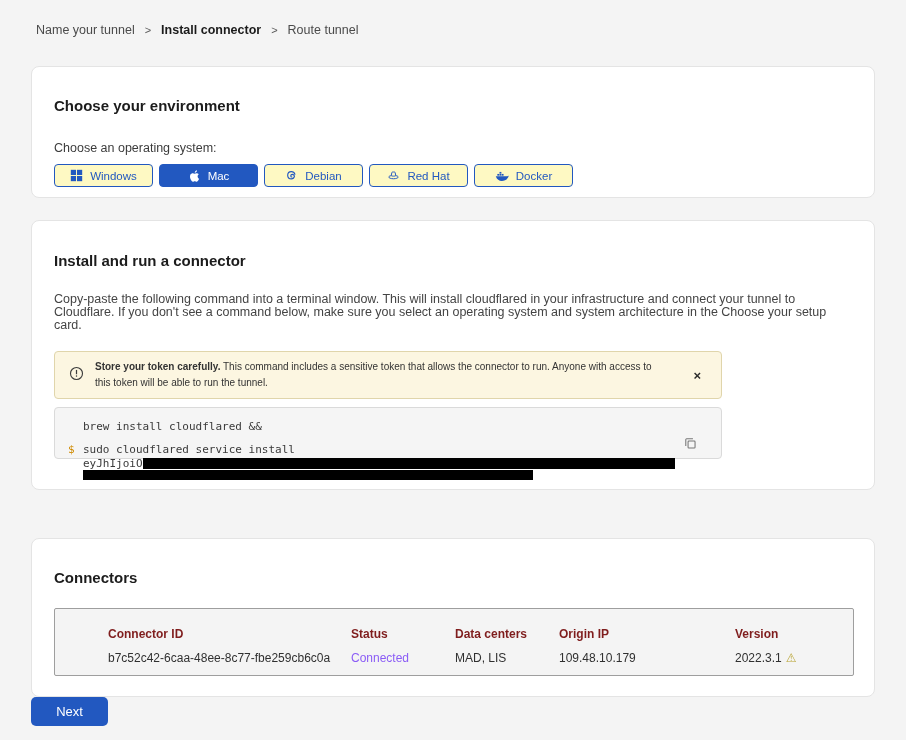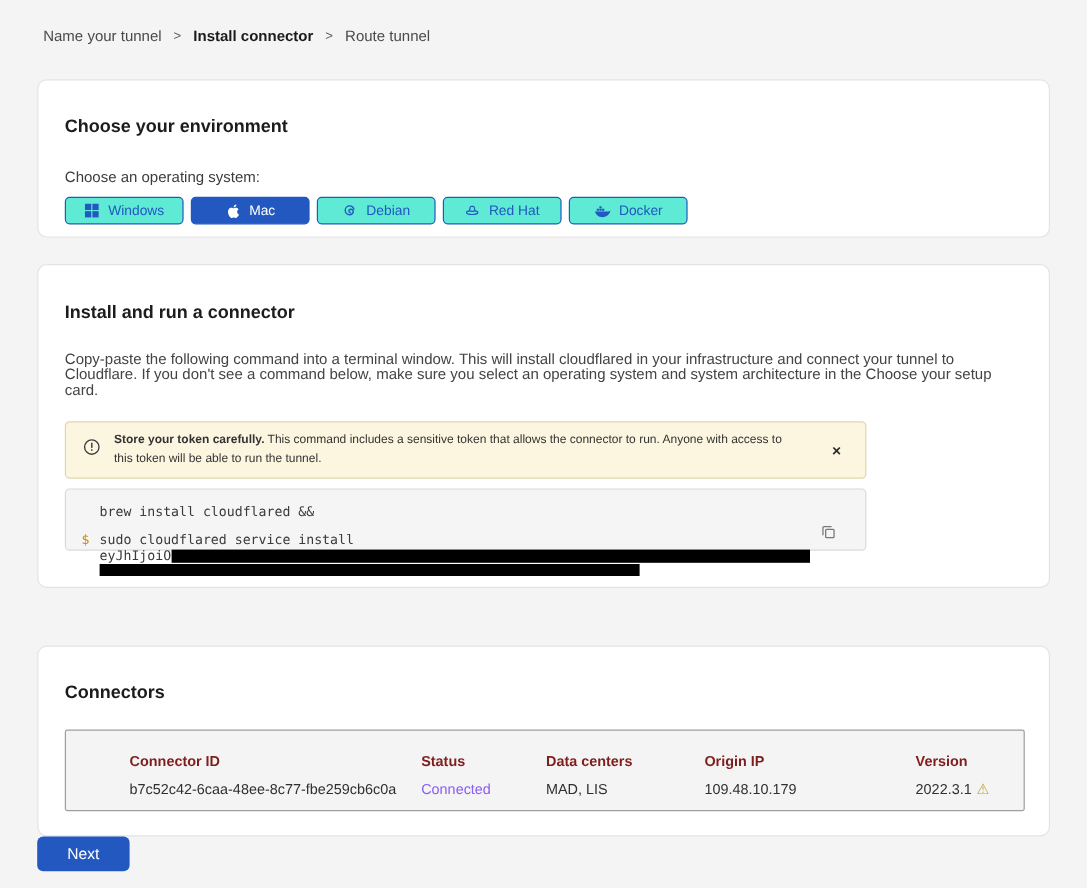--- a/index.html
+++ b/index.html
@@ -29,21 +29,21 @@
     background:#ffffff; border:1px solid #e4e4e4; border-radius:8px;
   }
   .card-title { font-size:15px; font-weight:700; color:#1c1c1c; }
 
   
   .card-env { top:66px; height:132px; padding:30px 22px 20px 22px; }
   .os-label { font-size:12.5px; color:#3c3c3c; margin-top:27px; margin-bottom:9px; }
   .os-row { display:flex; gap:6px; }
   .os-btn {
     width:99px; height:23px; border:1px solid #2258c0; border-radius:4px;
-    background:#5eead4; color:#2258c0; font-size:11.5px;
+    background:#fef9c3; color:#2258c0; font-size:11.5px;
     display:flex; align-items:center; justify-content:center; gap:7px;
     cursor:pointer; font-family:"Liberation Sans", sans-serif;
   }
   .os-btn.selected { background:#2258c0; color:#ffffff; }
   .os-btn svg { display:block; }
 
   
   .card-install { top:220px; height:270px; padding:31px 22px 0 22px; }
   .install-desc {
     margin-top:24px; font-size:12.5px; color:#444444;
@@ -88,21 +88,21 @@
     margin-top:22px; width:800px; height:68px;
     background:#f4f4f4; border:1px solid #9e9e9e; border-radius:2px;
     padding:18px 0 0 53px; font-size:12px;
   }
   .tr { display:flex; }
   .th { font-weight:700; color:#7f1d1d; }
   .td { color:#303030; margin-top:10px; }
   .col-id { width:243px; }
   .col-status { width:104px; }
   .col-dc { width:104px; }
-  .col-ip { width:176px;margin-left:28px; }
+  .col-ip { width:176px; }
   .col-ver { flex:1; }
   .status-connected { color:#8b5cf6; }
   .ver-warn { color:#b8a331; font-size:12px; margin-left:4px; }
 
   
   .next-btn {
     position:absolute; left:31px; top:697px;
     width:77px; height:29px;
     background:#2258c0; color:#ffffff; border:none; border-radius:5px;
     font-size:13px; font-family:"Liberation Sans", sans-serif; cursor:pointer;

